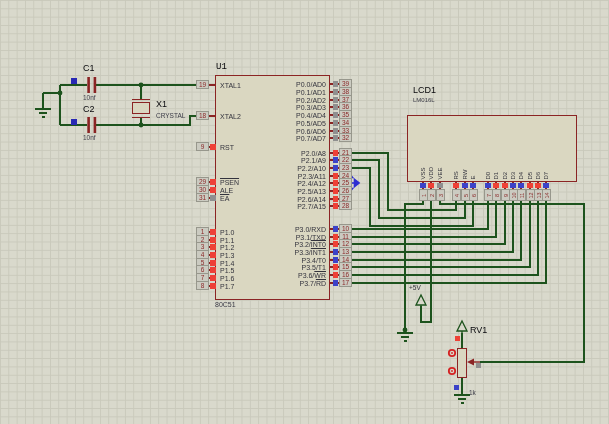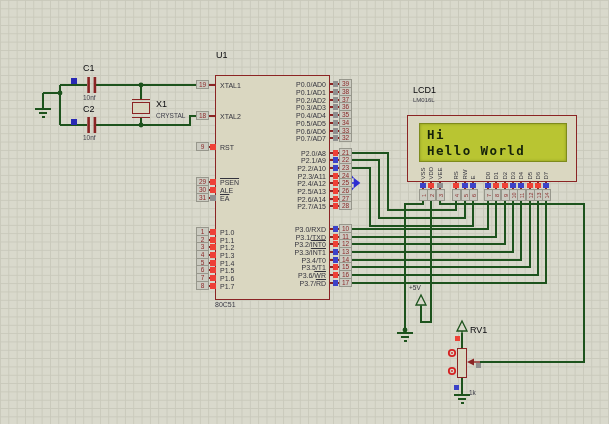--- a/index.html
+++ b/index.html
@@ -148,31 +148,27 @@
   <div class="ref" style="left:83px;top:63px;">C1</div>
   <div class="val" style="left:83px;top:94px;">10nf</div>
   <div class="ref" style="left:83px;top:104px;">C2</div>
   <div class="val" style="left:83px;top:134px;">10nf</div>
 
   <div class="body-box" style="left:132px;top:102px;width:18px;height:12px;border-width:1.2px;"></div>
   <div class="ref" style="left:156px;top:99px;">X1</div>
   <div class="val" style="left:156px;top:112px;">CRYSTAL</div>
 
   <div class="body-box" style="left:215px;top:75px;width:115px;height:225px;"></div>
-  <div class="ref" style="left:216px;top:50px;">U1</div>
+  <div class="ref" style="left:216px;top:62px;font-family:Liberation Mono, monospace;">U1</div>
   <div class="val" style="left:215px;top:301px;font-size:7px;">80C51</div>
   <div id="mcu-pins"></div>
 
   <div class="ref" style="left:413px;top:85px;">LCD1</div>
   <div class="val" style="left:413px;top:97px;font-size:6px;">LM016L</div>
   <div class="body-box" style="left:407px;top:115px;width:170px;height:67px;"></div>
-  <div class="lcd-screen" style="left:419px;top:123px;width:148px;height:39px;">
-    <div class="lcd-line" style="top:3px;">Hi</div>
-    <div class="lcd-line" style="top:19px;">Hello World</div>
-  </div>
   <div id="lcd-pins"></div>
 
   <div class="val" style="left:409px;top:284px;color:#33333d;">+5V</div>
 
   <div class="body-box" style="left:457px;top:348px;width:10px;height:30px;border-width:1.2px;"></div>
   <div class="ref" style="left:470px;top:325px;">RV1</div>
   <div class="val" style="left:469px;top:389px;">1k</div>
 
 <div class="pin-stub" style="left:197px;top:84.3px;width:18px;height:1.4px;"></div>
     <div class="numbox" style="left:196px;top:80px;width:13px;height:9px;">19</div>

